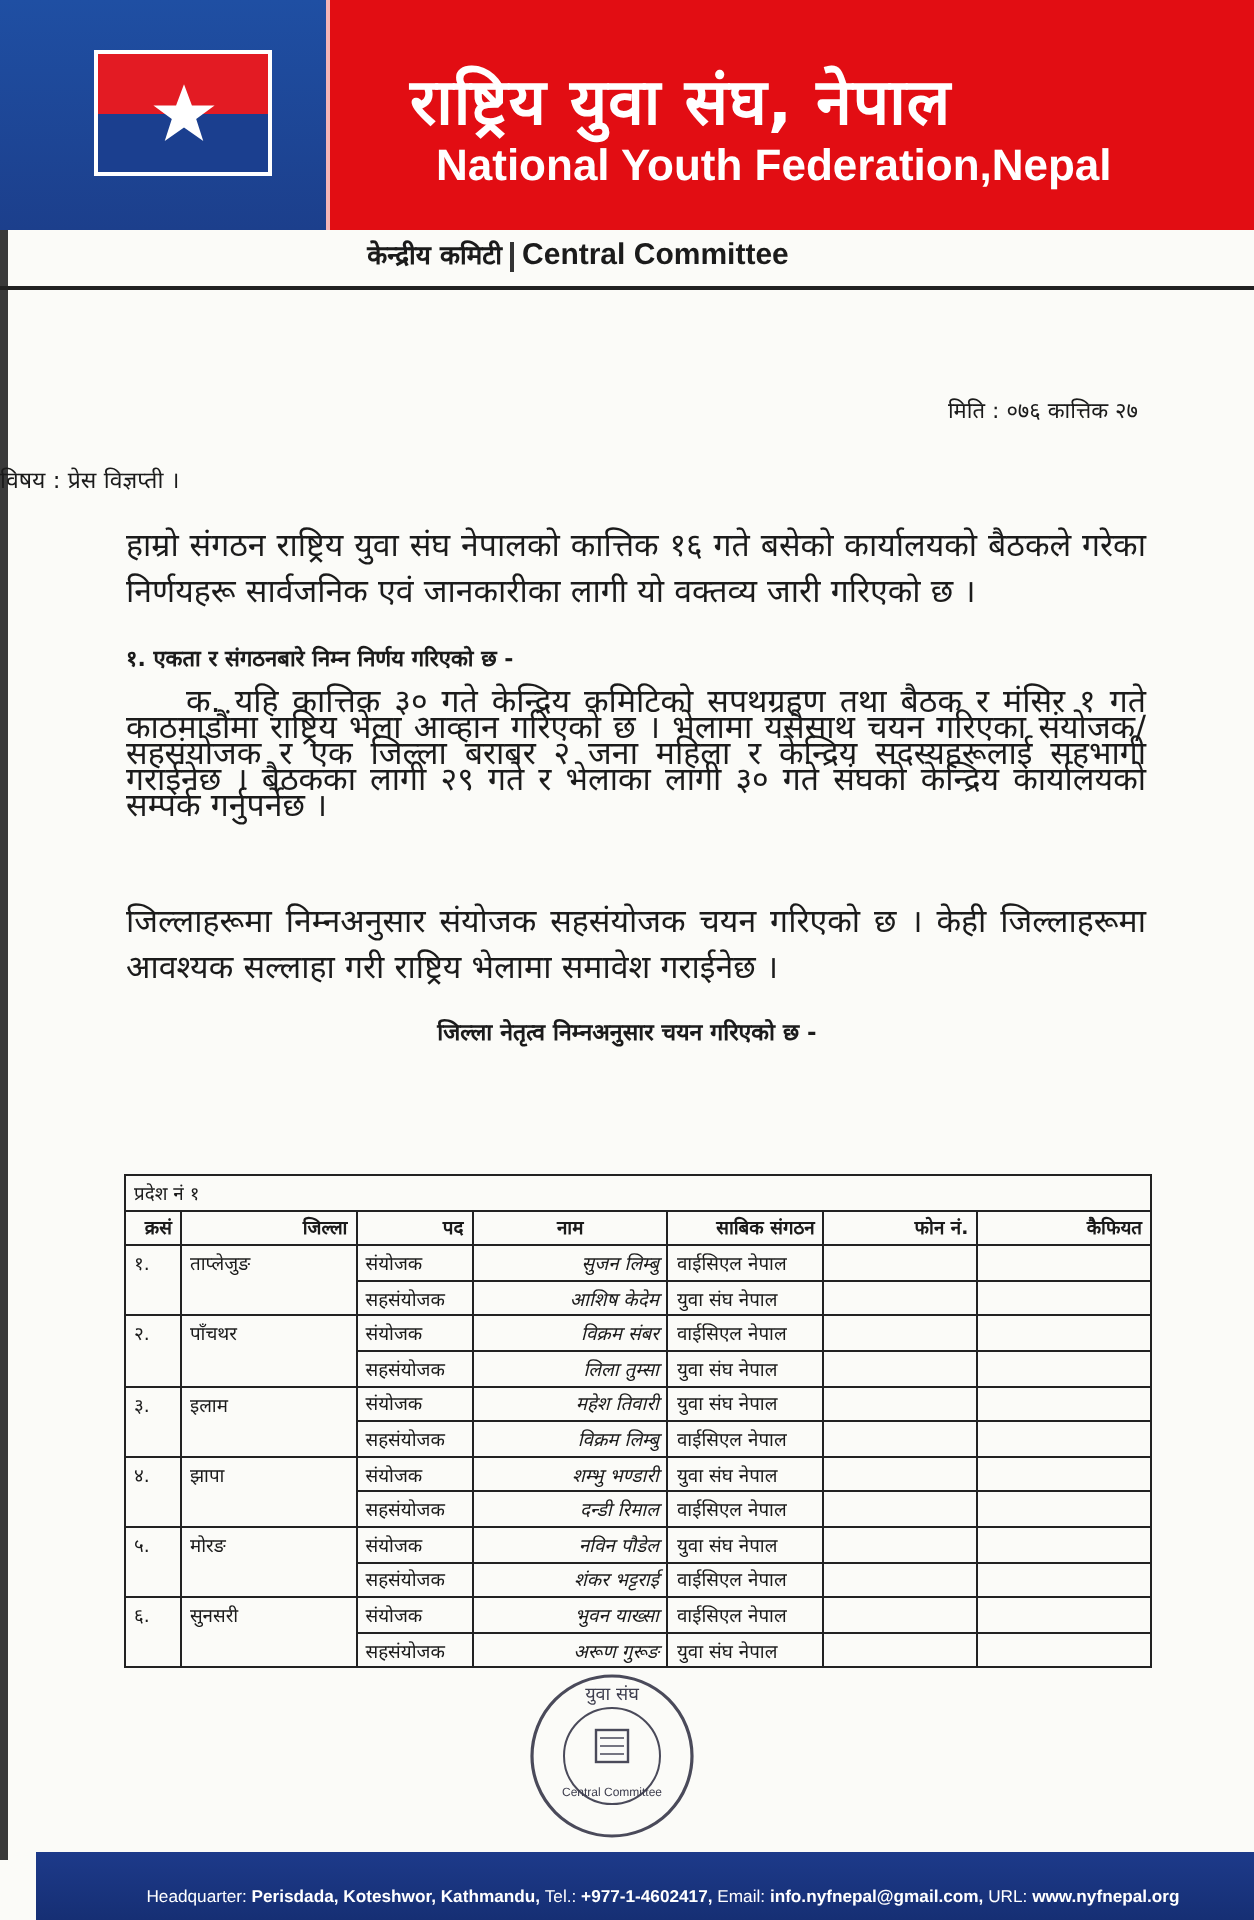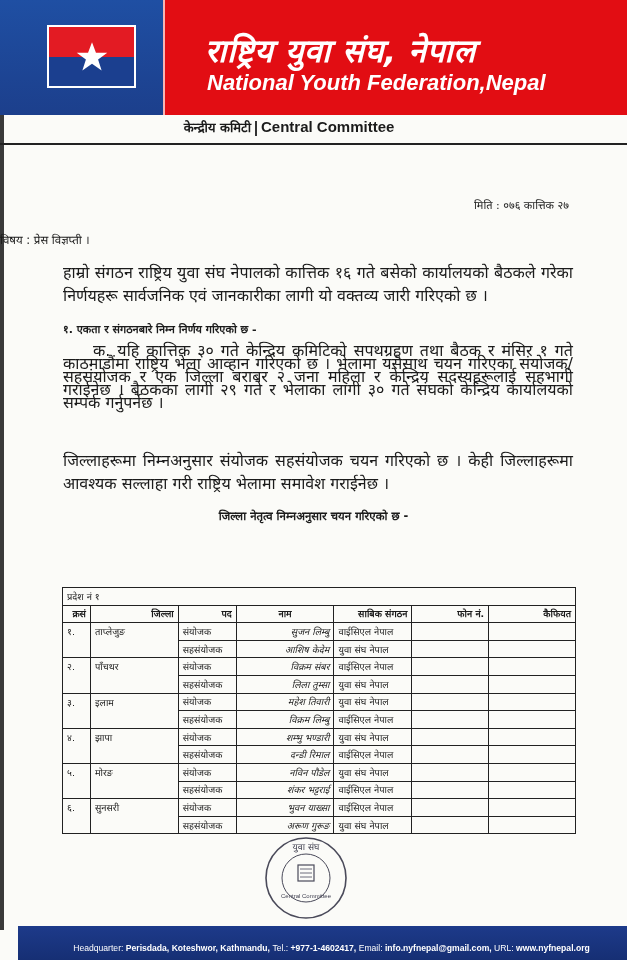--- a/index.html
+++ b/index.html
@@ -2,29 +2,29 @@
 <html><head>
 <meta charset="utf-8">
 <style>
   * { box-sizing: border-box; margin: 0; padding: 0; }
   html, body { width: 627px; height: 960px; overflow: hidden; background: #f4f4f2; }
   body { position: relative; font-family: "DejaVu Serif", serif; color: #1b1b1b; }
   .page { position: absolute; left: 0; top: 0; width: 627px; height: 960px; background: #fbfbf8; }
   .left-edge { position: absolute; left: 0; top: 110px; width: 4px; height: 820px; background: #3a3a3a; }
 
   
-  .banner { position: absolute; left: 0; top: 0; width: 627px; height: 115px; font-style: italic; }
+  .banner { position: absolute; left: 0; top: 0; width: 627px; height: 115px; }
   .banner-blue { position: absolute; left: 0; top: 0; width: 163px; height: 115px; background: linear-gradient(180deg,#1f4fa3,#1c3f8c); }
   .banner-red { position: absolute; left: 163px; top: 0; width: 464px; height: 115px; background: #e20d13; border-left: 2px solid #f6b5b5; }
   .flag { position: absolute; left: 47px; top: 25px; width: 89px; height: 63px; border: 2px solid #fff; }
   .flag .top { height: 50%; background: #e31b23; }
   .flag .bot { height: 50%; background: #1b3f8f; }
   .flag svg { position: absolute; left: 50%; top: 50%; transform: translate(-50%,-50%); }
   .title-np { position: absolute; left: 205px; top: 28px; font-family: "DejaVu Sans", sans-serif; font-size: 32px; font-weight: bold; color: #fff; letter-spacing: 0.5px; }
-  .title-en { position: absolute; left: 207px; top: 70px; font-family: "Liberation Sans", sans-serif; font-size: 22px; font-weight: bold; color: #fff; }
+  .title-en { position: absolute; left: 218px; top: 70px; font-family: "Liberation Sans", sans-serif; font-size: 22px; font-weight: bold; color: #fff; }
   .committee { position: absolute; left: 0; top: 118px; width: 578px; text-align: center; font-family: "Liberation Sans", sans-serif; font-size: 15px; font-weight: bold; }
   .committee .np { font-family: "DejaVu Sans", sans-serif; font-size: 13px; }
   .committee .sep { display: inline-block; width: 2px; height: 15px; background: #333; vertical-align: middle; margin: 0 4px; }
   .hline { position: absolute; left: 0; top: 143px; width: 627px; height: 2px; background: #222; }
 
   
   .date { position: absolute; right: 58px; top: 197px; font-size: 11px; font-family: "DejaVu Sans", sans-serif; }
   .subject { position: absolute; left: 0; width: 627px; top: 232px; text-align: left; font-size: 11.5px; font-family: "DejaVu Sans", sans-serif; }
   .para { position: absolute; left: 63px; width: 510px; font-family: "DejaVu Sans", sans-serif; font-size: 16px; line-height: 23px; text-align: justify; }
   .p1 { top: 261px; }

